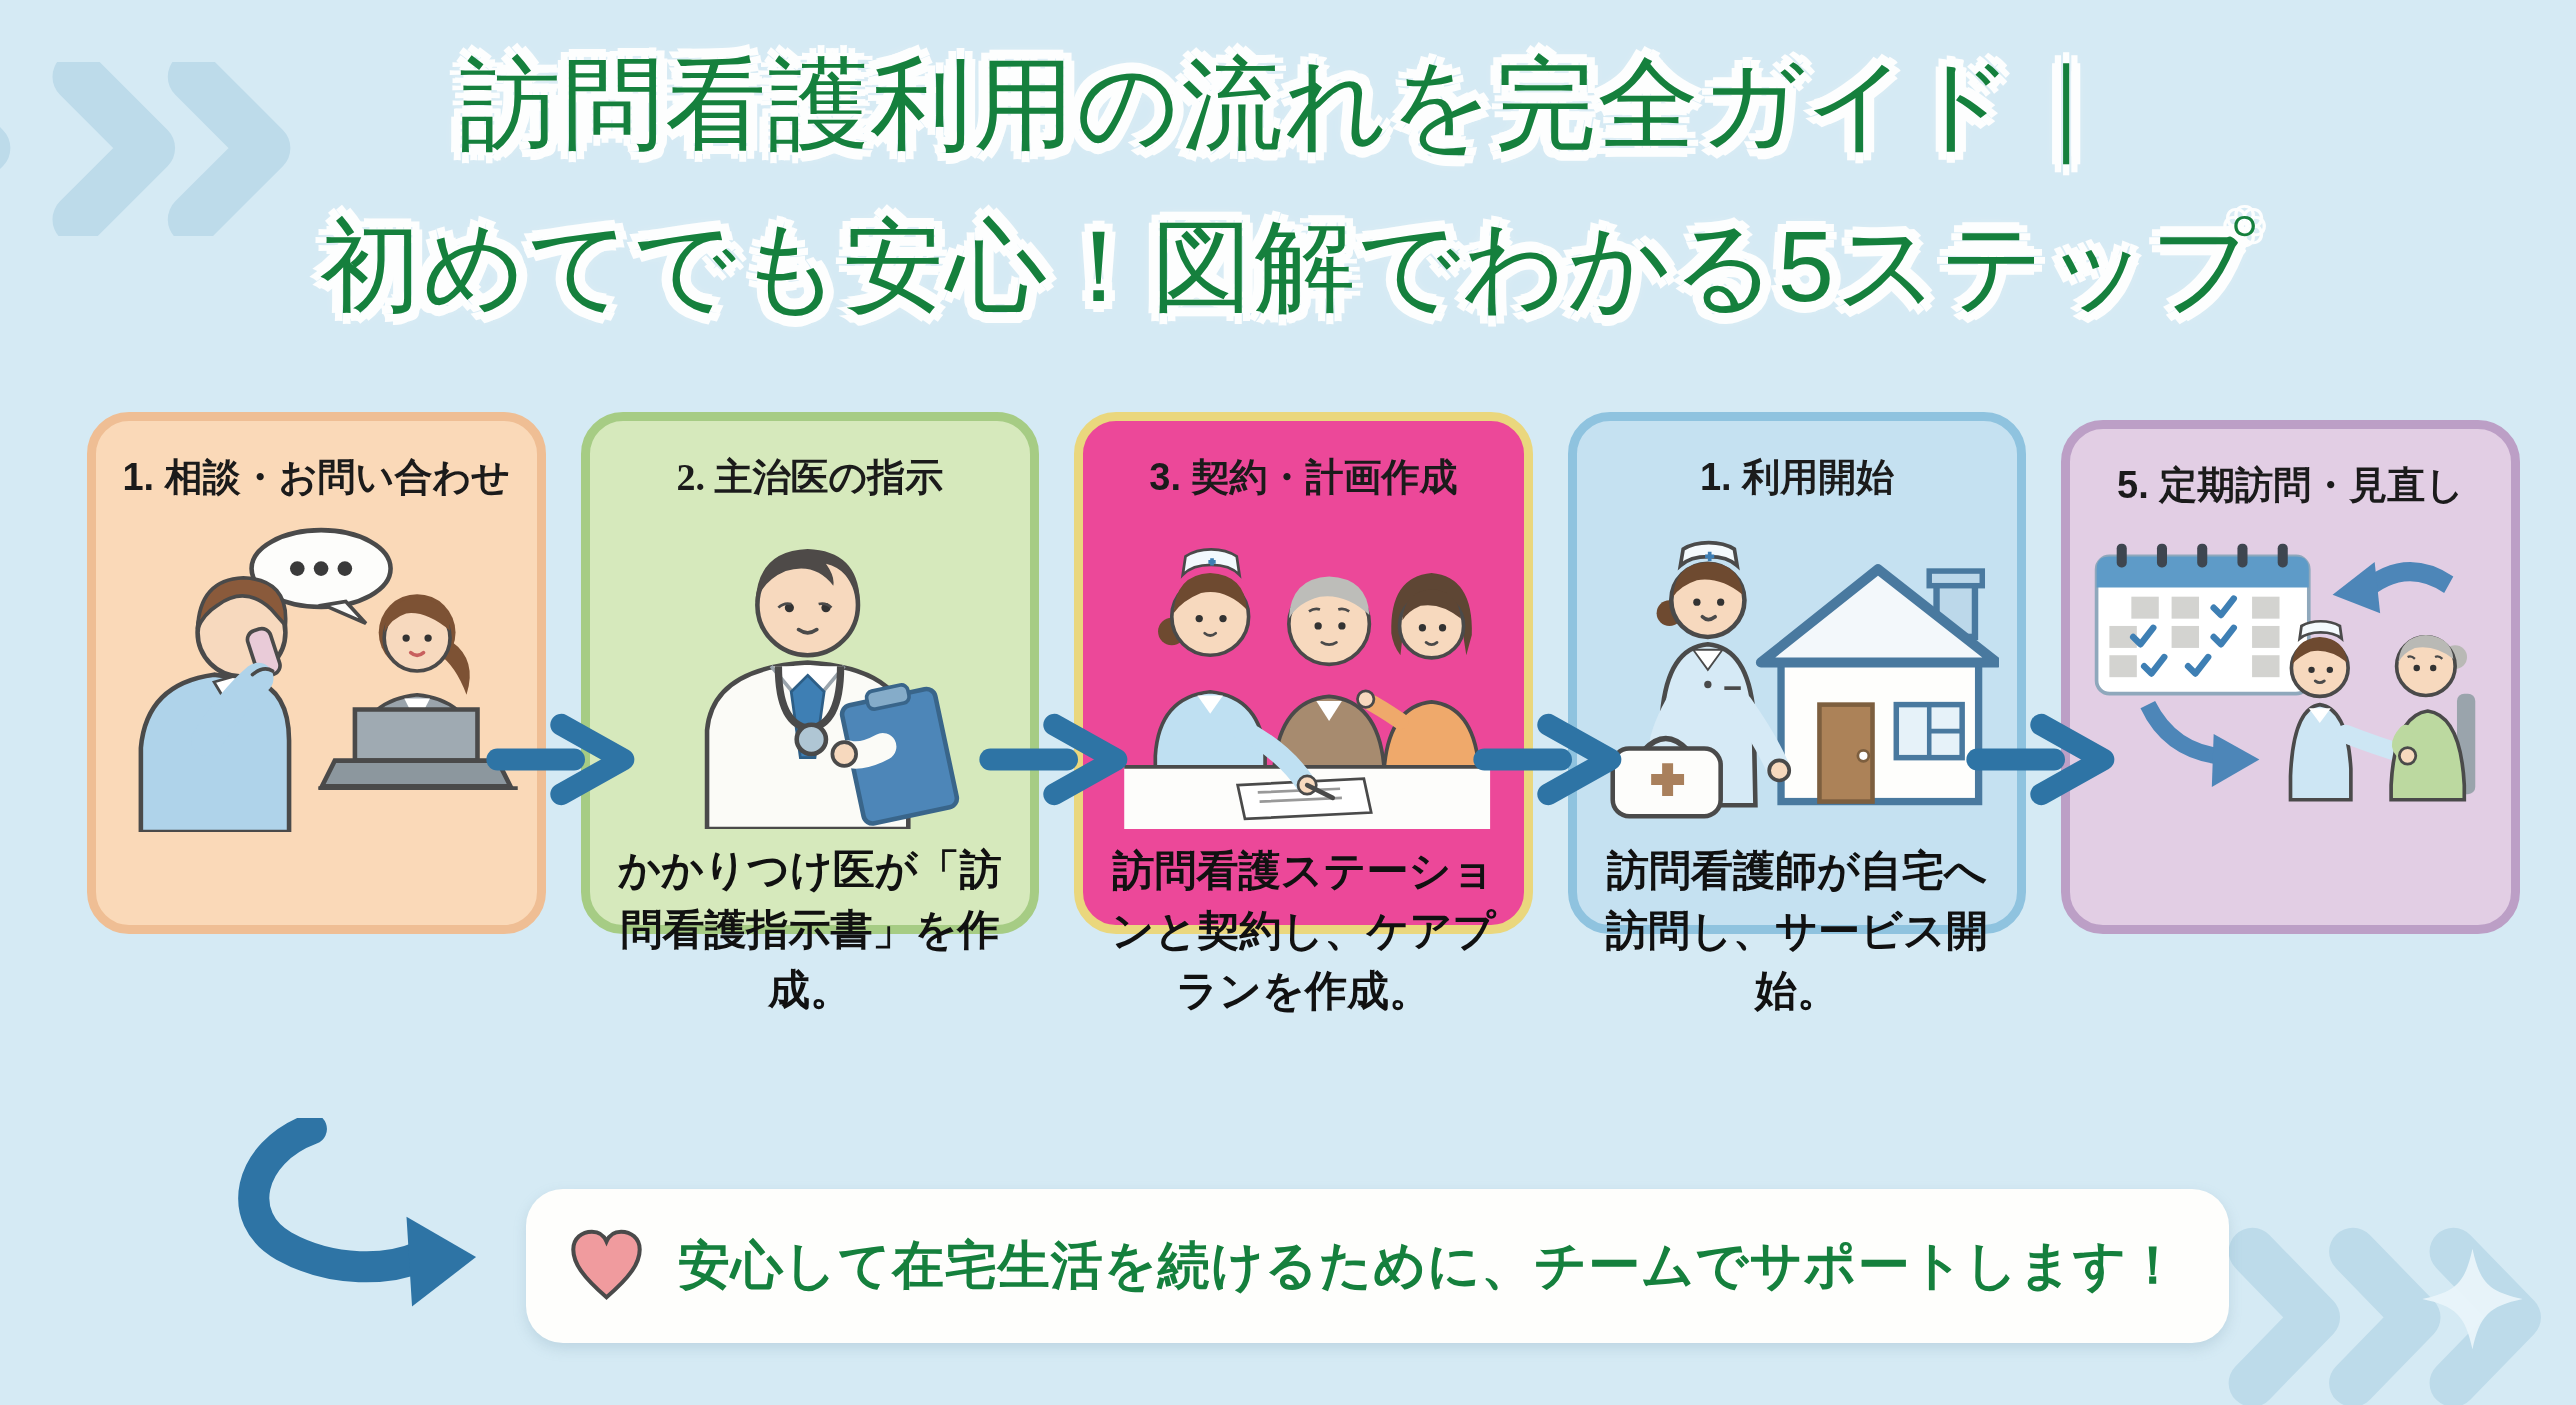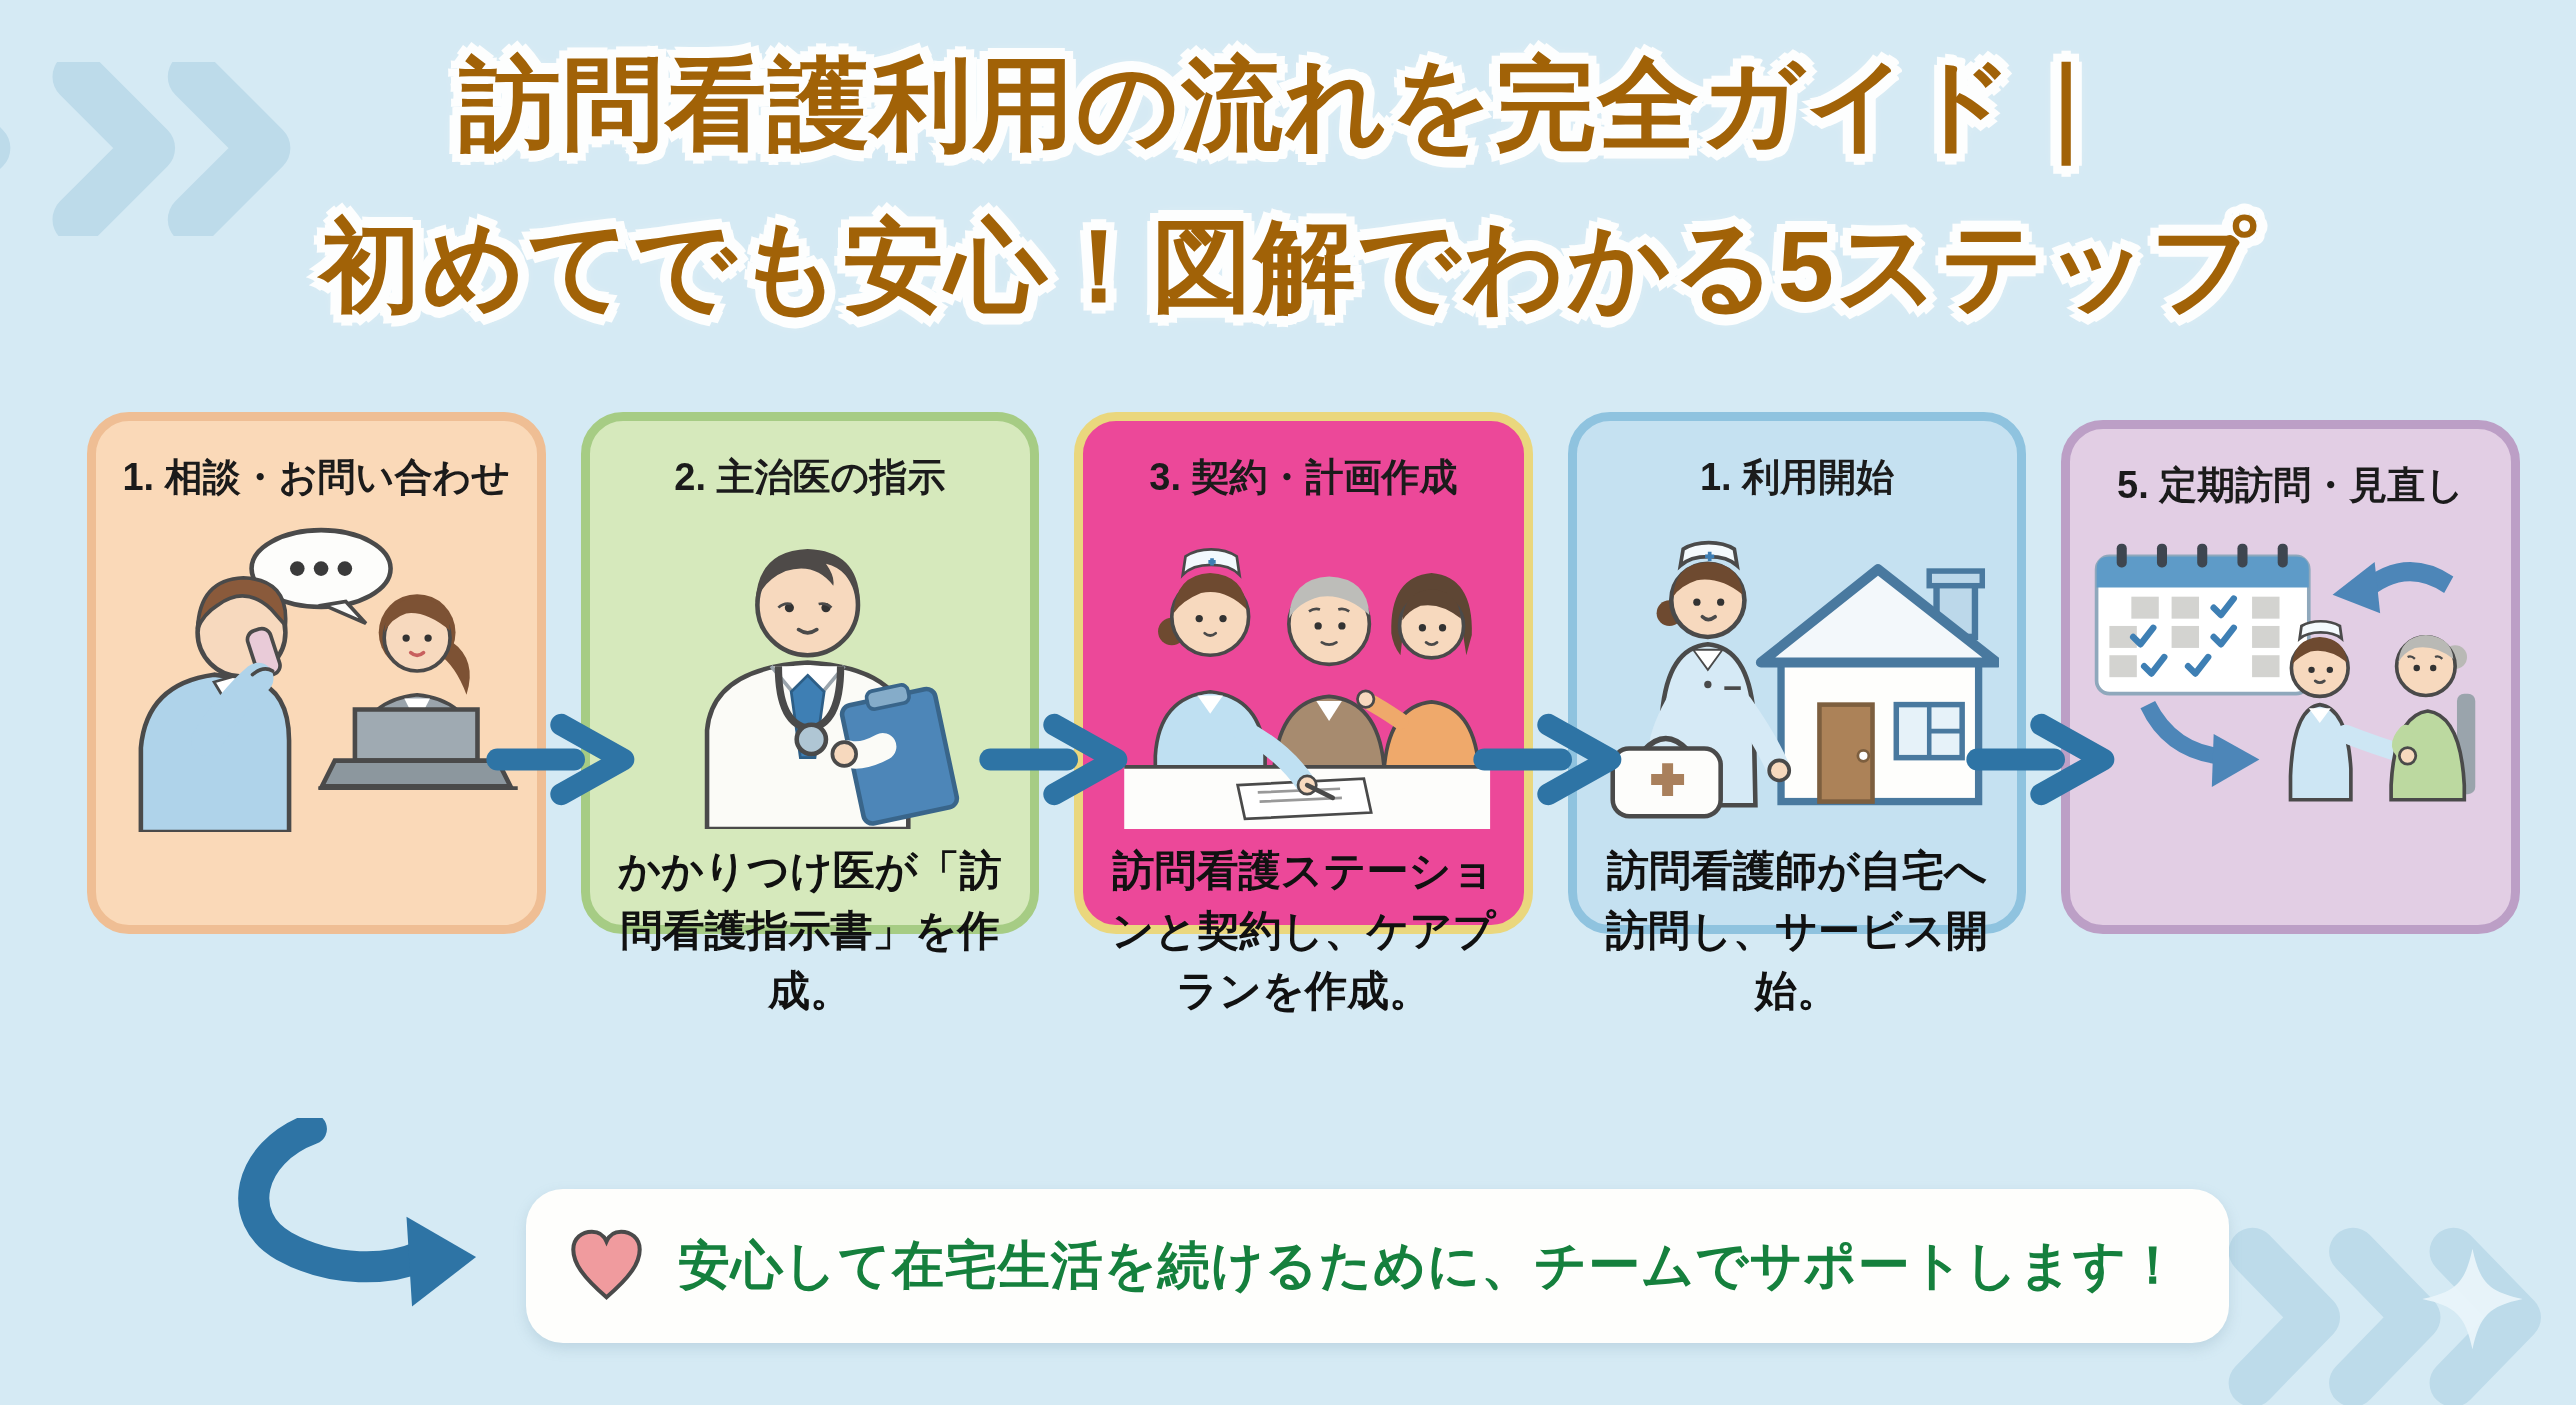--- a/index.html
+++ b/index.html
@@ -13,42 +13,42 @@
     background:#D5EAF4; overflow:hidden;
   }
   
   .deco { position:absolute; pointer-events:none; }
   .deco-tl { left:-50px; top:62px; }
   .deco-br { left:2221px; top:1226px; }
 
   
   .title {
     position:absolute; top:24px; left:0; right:0;
-    text-align:center; font-weight:bold;
+    text-align:center; font-weight:normal;
     font-size:101px; line-height:1.6; letter-spacing:1.8px;
-    color:#a16207;
+    color:#15803d;
     text-shadow:
       0 11px 0 #FDFEFE, 0 -11px 0 #FDFEFE, 11px 0 0 #FDFEFE, -11px 0 0 #FDFEFE,
       8.2px 8.2px 0 #FDFEFE, -8.2px 8.2px 0 #FDFEFE, 8.2px -8.2px 0 #FDFEFE, -8.2px -8.2px 0 #FDFEFE,
       0 0 16.5px #FDFEFE;
   }
 
   
   .cards {
     position:absolute; left:87px; top:412px;
     width:2433px; height:522px;
     display:flex; gap:35px;
   }
   .card {
     flex:1; border-radius:42px; border:9.1px solid;
     display:flex; flex-direction:column; align-items:center;
     padding:31px 16.5px 25.6px;
   }
   .card-1 { background:#FAD9B8; border-color:#EFBE94; }
-  .card-2 { background:#D6E9BC; border-color:#A6CC84; }
+  .card-2 { background:#D6E9BC; border-color:#A6CC84;font-family:Liberation Serif, serif; }
   .card-3 { background:#ec4899; border-color:#EAD77D; }
   .card-4 { background:#C5E1F1; border-color:#8FC3DF; }
   .card-5 { background:#E2CEE4; border-color:#BC9FC6;margin-top:8px; }
   .card h2 {
     font-size:38px; color:#1b1b1b; white-space:nowrap;
     font-weight:bold; letter-spacing:0;
   }
   .illus {
     height:318px; width:100%;
     display:flex; align-items:center; justify-content:center;

